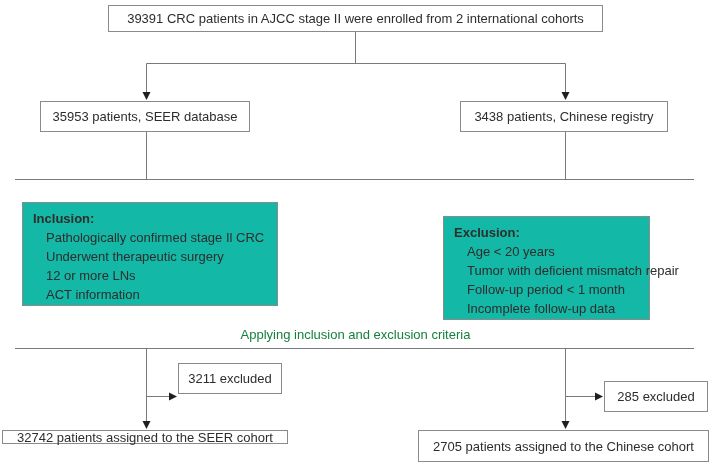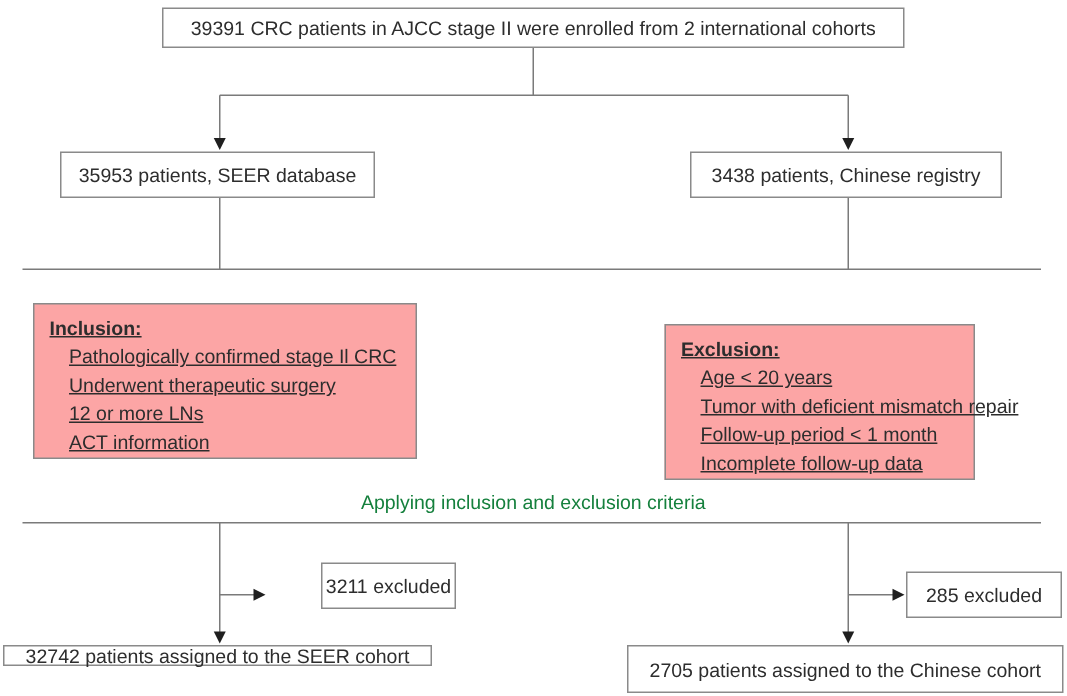--- a/index.html
+++ b/index.html
@@ -31,40 +31,39 @@
     color: #2d2d2d;
     text-align: center;
     white-space: nowrap;
   }
   .box-top        { left: 108px; top: 5px;   width: 495px; height: 27px; }
   .box-seer       { left: 40px;  top: 101px; width: 210px; height: 31px; }
   .box-chinese    { left: 460px; top: 101px; width: 208px; height: 31px; }
   .box-criteria {
     position: absolute;
     border: 1px solid #8a8a8a;
-    background: #fca5a5;
+    background: #14b8a6;
     font-size: 13px;
     line-height: 19px;
     color: #2d2d2d;
     padding: 6px 8px 0 10px;
-    text-decoration: underline;
   }
   .box-inclusion  { left: 22px;  top: 202px; width: 256px; height: 104px; }
   .box-exclusion  { left: 443px; top: 216px; width: 207px; height: 104px; }
   .criteria-title { font-weight: bold; }
   .criteria-item  { padding-left: 13px; white-space: nowrap; }
   .applying-label {
     position: absolute;
     left: 0; right: 0;
     top: 327px;
     text-align: center;
     font-size: 13px;
     color: #15803d;
   }
-  .box-excl-seer    { left: 178px; top: 375px; width: 90px; height: 31px; margin-left: 36px; }
+  .box-excl-seer    { left: 178px; top: 363px; width: 104px; height: 31px; }
   .box-excl-chinese { left: 604px; top: 381px; width: 104px; height: 31px; }
   .box-cohort-seer    { left: 2px;   top: 430px; width: 286px; height: 14px; }
   .box-cohort-chinese { left: 418px; top: 430px; width: 291px; height: 32px; }
 </style>
 </head>
 <body>
 
 <div class="canvas">
 
   <svg class="connectors" viewBox="0 0 711 464" xmlns="http://www.w3.org/2000/svg">

